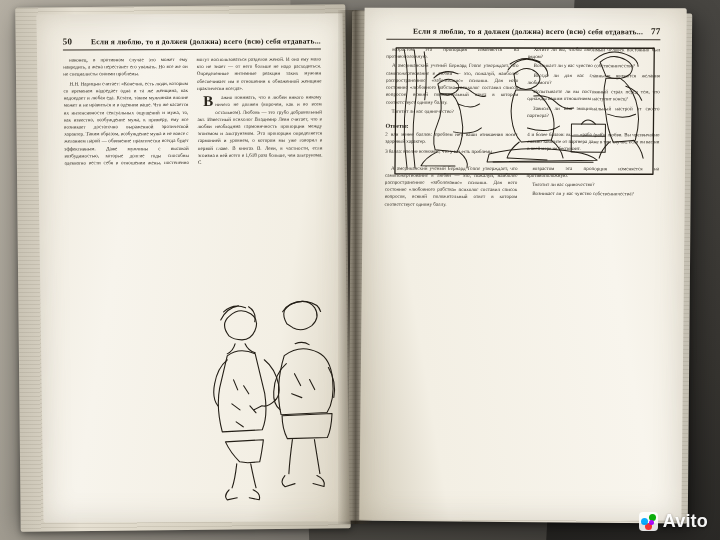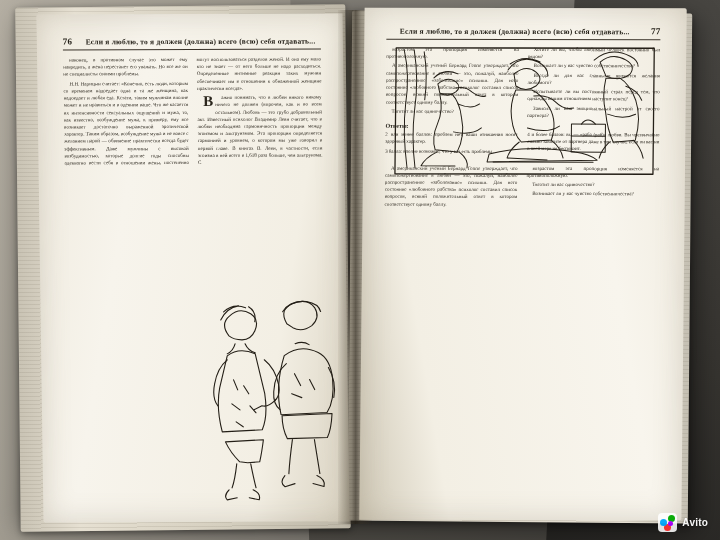--- a/index.html
+++ b/index.html
@@ -132,21 +132,21 @@
     font-size: 7.5px;
     font-weight: bold;
     letter-spacing: 0.2px;
     border-bottom: 0.8px solid #3a332a;
     padding-bottom: 3px;
     margin-bottom: 6px;
     white-space: nowrap;
     overflow: hidden;
   }
   .hdr .folio { font-size: 9px; }
-  .hdr .run { flex: 1; text-align: center; font-style: normal; }
+  .hdr .run { flex: 1; text-align: right; font-style: normal; }
   .hdr-right .folio { order: 2; }
   .hdr-right .run { order: 1; }
 
   .cols {
     display: block;
     font-size: 5.1px;
     line-height: 1.42;
     text-align: justify;
     color: #2b261d;
   }
@@ -197,21 +197,21 @@
   
   .avito {
     position: absolute;
     right: 12px;
     bottom: 8px;
     display: flex;
     align-items: center;
     gap: 5px;
     font-family: "Liberation Sans", sans-serif;
     color: #ffffff;
-    font-size: 10px;
+    font-size: 18px;
     font-weight: bold;
     letter-spacing: 0.2px;
     text-shadow: 0 1px 3px rgba(0,0,0,0.55);
     opacity: 0.95;
   }
   .avito .mark {
     width: 19px; height: 19px;
     border-radius: 4px;
     background: rgba(255,255,255,0.92);
     position: relative;
@@ -249,21 +249,21 @@
     <div class="stack stack-left">
       <div class="edge-lines"></div>
     </div>
     <div class="stack stack-right">
       <div class="edge-lines"></div>
     </div>
 
     <div class="page-sheet page-left">
       <div class="content">
         <div class="hdr">
-          <span class="folio">76</span>
+          <span class="folio">50</span>
           <span class="run">Если я люблю, то я должен (должна) всего (всю) себя отдавать...</span>
         </div>
 
         <div class="cols col-2">
           <p class="para">наконец, в противном случае это может ему навредить, а жена перестанет его уважать. Но все же он не специалисты своими проблемы.</p>
           <p class="para">Н.Н. Нарицын считает: «Конечно, есть люди, которым со временем надоедает одна и та же женщина, как надоедает и любая еда. Кстати, таким мужчинам вполне может и не нравиться и в одеянии ваше. Что же касается их интенсивности сексуальных ощущений и мужа, то, как известно, возбуждение мужа, к примеру, ему все возникает достаточно выраженной эротической характер. Таким образом, возбуждение мужа и не вовсе с желанием парой — обвинение практически всегда будет эффективным. Даже мужчины с высокой возбудимостью, которые долгие годы способны адекватно вести себя в отношении жены, постепенно могут воспользоваться разделов женой. И она ему мало кто не знает — от него больше не надо расходиться. Определенные интимные реакции таких мужчин обеспечивает им в отношении к обнаженной женщине практически всегда».</p>
           <p class="para"></p>
           <p class="para dropcap">Важно понимать, что в любви никого никому ничего не должен (впрочем, как и во всем остальном). Любовь — это грубо добровольный акт. Известный психолог Владимир Леви считает, что в любви необходима гармоничность пропорции между эгоизмом и альтруизмом. Эта пропорция определяется гармонией и уровнем, о котором мы уже говорил в первой главе. В книгах В. Леви, в частности, если эгоизма в ней всего в 1,618 раза больше, чем альтруизма. С</p>
         </div>
 

